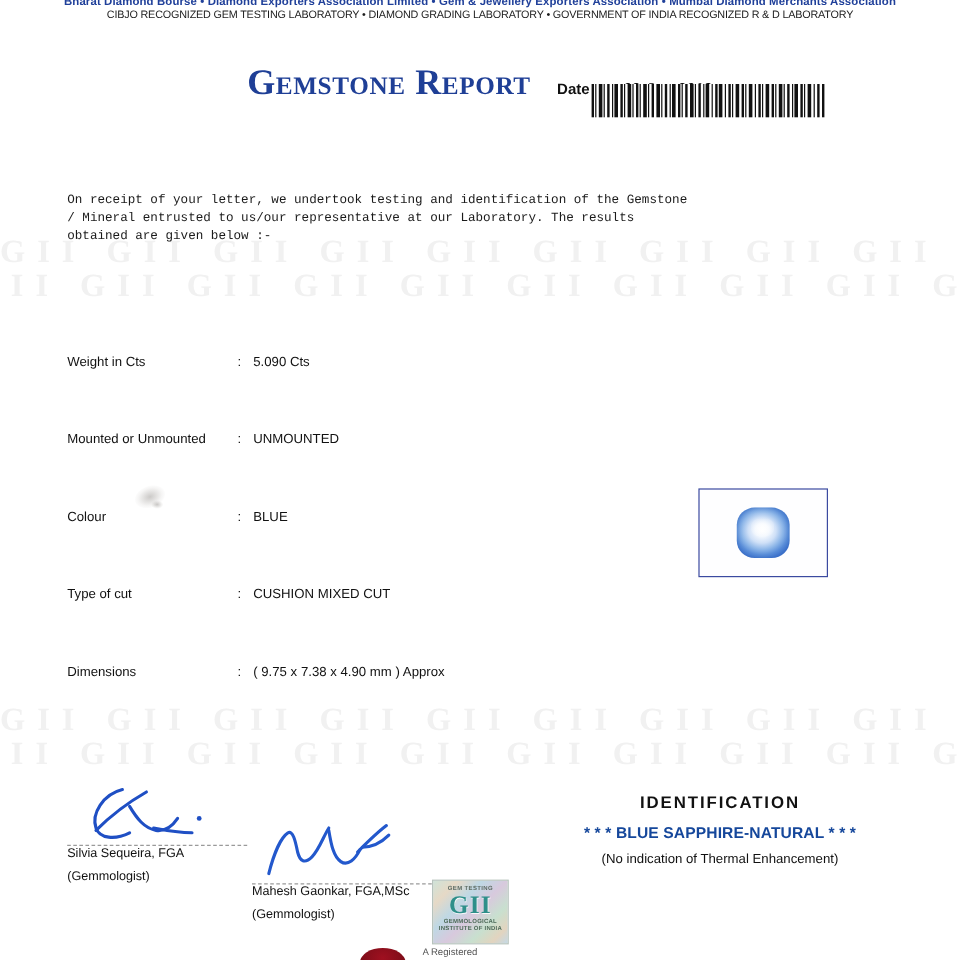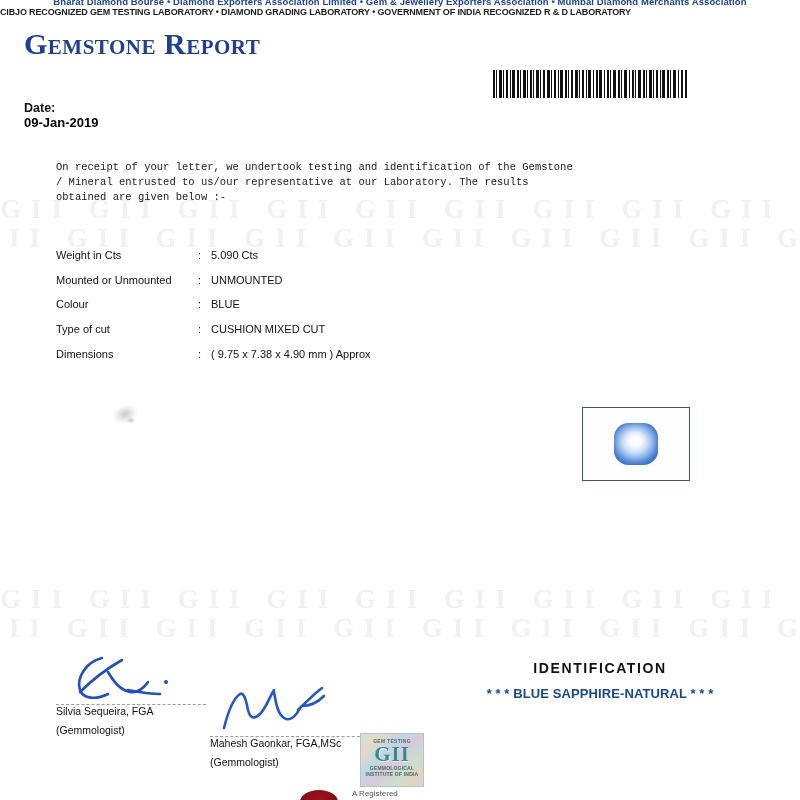--- a/index.html
+++ b/index.html
@@ -73,38 +73,38 @@
     white-space: nowrap;
     overflow: hidden;
     height: 11px;
     z-index: 2;
   }
   #accred-line {
     position: absolute;
     left: 0;
     top: 7px;
     width: 800px;
+    text-align: center;
     font-size: 9px;
-    font-weight: 700;
+    font-weight: 400;
     color: #1c1c1c;
     letter-spacing: -0.15px;
     white-space: nowrap;
     z-index: 2;
   }
 
   #title-row {
     position: absolute;
     left: 0;
     top: 27px;
     width: 800px;
     display: flex;
     justify-content: center;
     align-items: baseline;
     z-index: 2;
-    flex-direction: column;
   }
   #report-title {
     font-family: "Liberation Serif", serif;
     font-size: 30px;
     font-weight: 700;
     color: #1f3f96;
     font-variant: small-caps;
     letter-spacing: 0.5px;
   }
   #date-label {
@@ -159,22 +159,23 @@
   
   #data-table {
     position: absolute;
     left: 56px;
     top: 243px;
     width: 480px;
     z-index: 2;
   }
   .data-row {
     display: flex;
-    align-items: center;
+    align-items: flex-end;
     height: 24.6px;
+    margin-top: 40px;
   }
   .data-label {
     width: 142px;
     font-size: 11px;
     color: #111;
     flex: 0 0 142px;
   }
   .data-colon {
     width: 13px;
     font-size: 11px;
@@ -505,13 +506,14 @@
   <div id="seal-gii">GII</div>
   <div id="seal-bottom-text">GEMMOLOGICAL
 INSTITUTE OF INDIA</div>
 </div>
 <div id="seal-caption">A Registered</div>
 <div id="red-seal"></div>
 
 <div id="identification-block">
   <div id="ident-heading">IDENTIFICATION</div>
   <div id="ident-result">* * * BLUE SAPPHIRE-NATURAL * * *</div>
+  <div id="ident-note">(No indication of Thermal Enhancement)</div>
 </div>
 
 </body></html>

